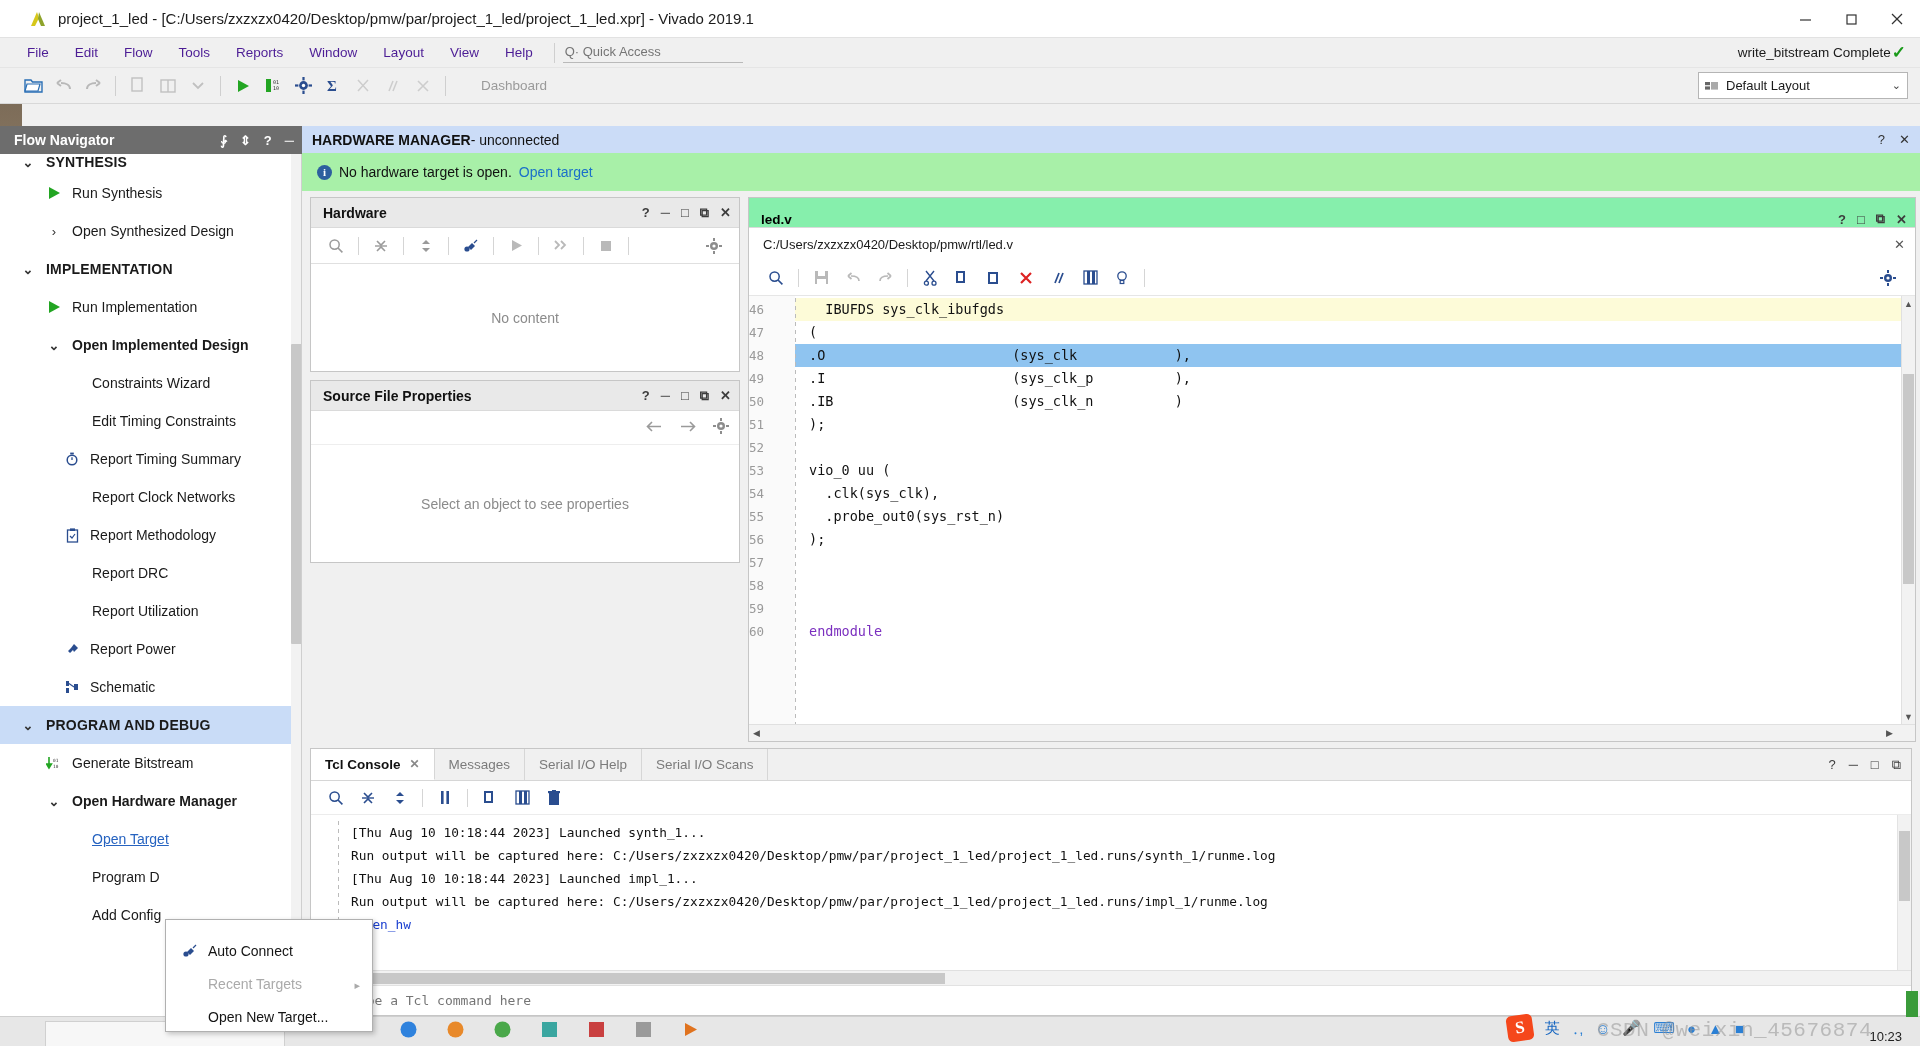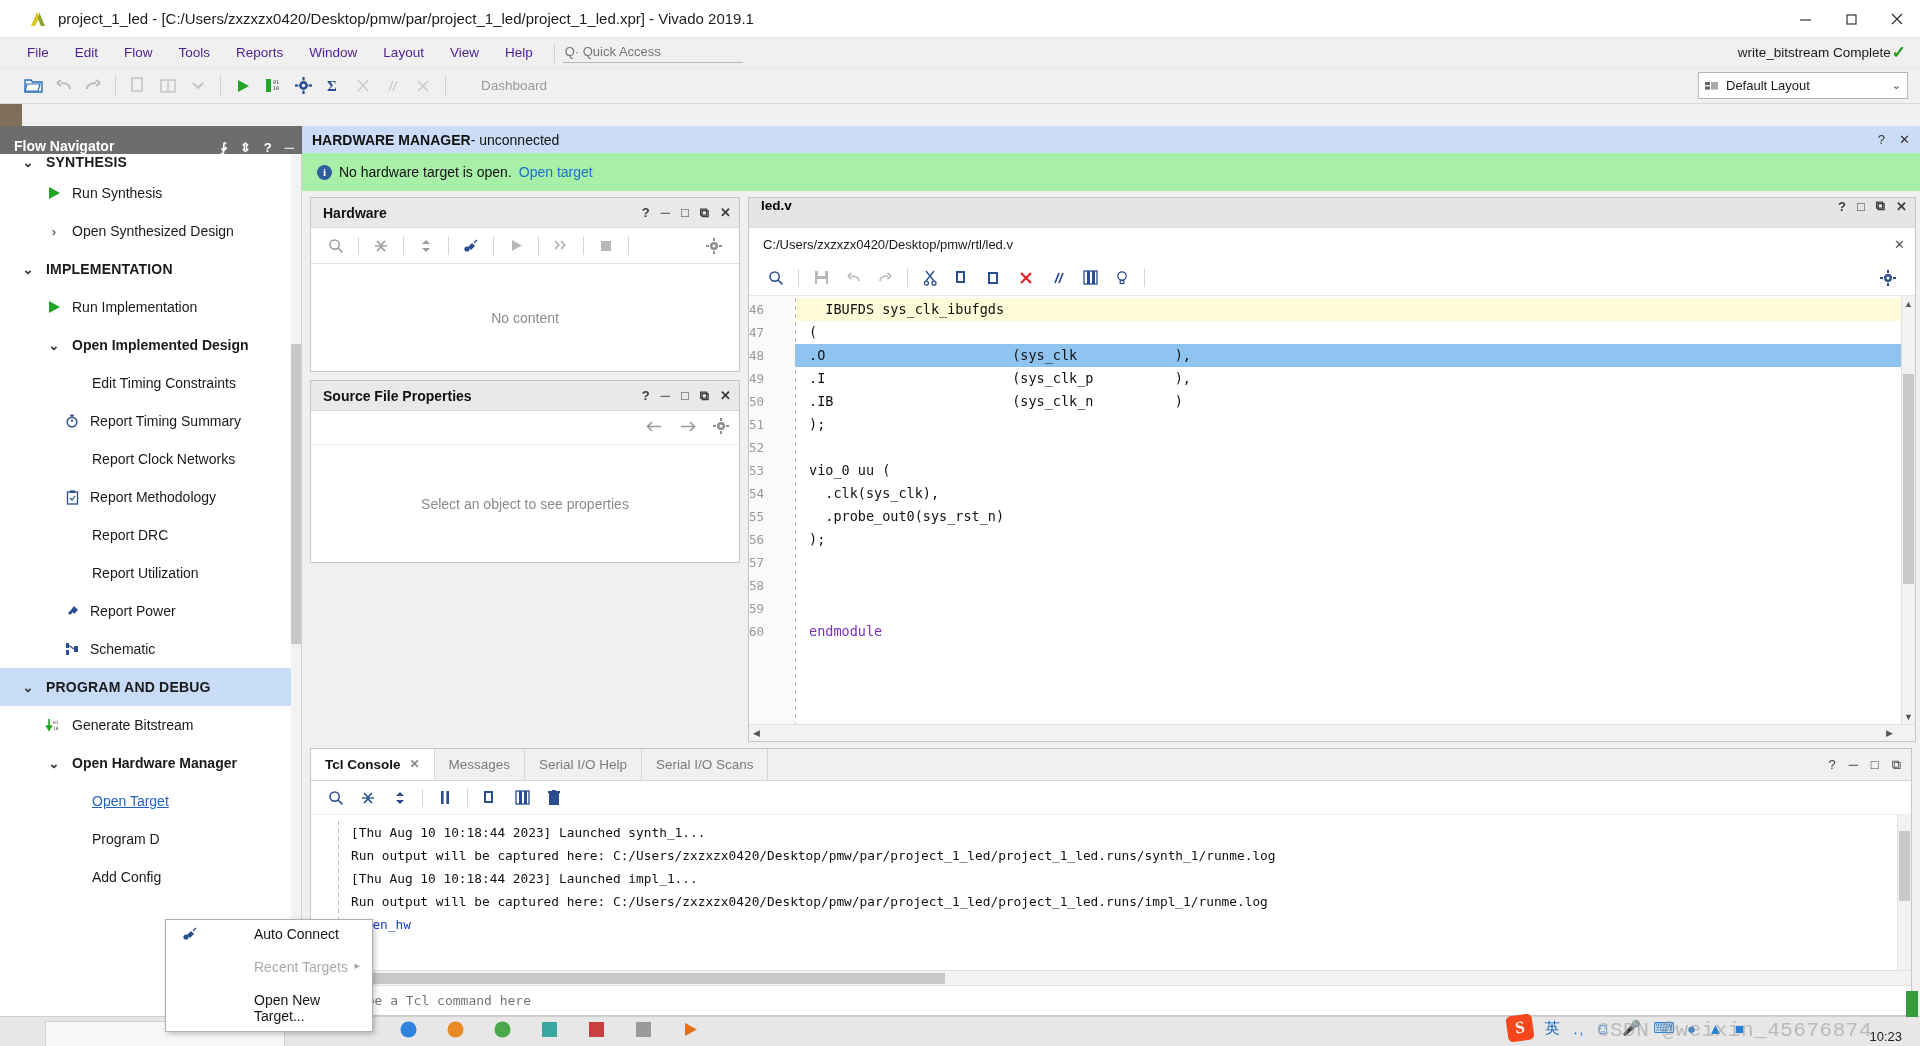--- a/index.html
+++ b/index.html
@@ -57,21 +57,21 @@
     padding:0 6px; font-size:13px; color:#1a1a1a; gap:7px;
   }
   .layout-select .caret { margin-left:auto; color:#444; font-size:11px; }
 
   
   .body { position:absolute; top:126px; left:0; right:0; bottom:30px; display:flex; }
 
   
   .flownav { width:302px; flex:none; display:flex; flex-direction:column; background:#ffffff; position:relative; }
   .fn-header {
-    height:28px; background:#6d6d6d; color:#ffffff; display:flex; align-items:flex-end;
+    height:28px; background:#6d6d6d; color:#ffffff; display:flex; align-items:center;
     padding-left:14px; font-size:14px; font-weight:bold; position:relative;
   }
   .fn-header .fn-tools { position:absolute; right:8px; display:flex; align-items:center; gap:13px; }
   .fn-header .fn-tools span { font-size:13px; color:#ffffff; line-height:1; }
   .fn-list { flex:1; overflow:hidden; position:relative; background:#fff; padding-top:2px; }
   .fn-row {
     display:flex; align-items:center; height:38px; font-size:14px; color:#1a1a1a;
     padding-left:18px; white-space:nowrap; position:relative;
   }
   .fn-row.section { font-weight:bold; font-size:14px; letter-spacing:.2px; }
@@ -127,21 +127,21 @@
   .ptb-sep { width:1px; height:18px; background:#d5d5d5; margin:0 5px; }
   .ptb-gear { margin-left:auto; }
   .panel-body { flex:1; display:flex; align-items:center; justify-content:center; color:#8b8b8b; font-size:14px; background:#fff; min-height:0; }
 
   .hw-panel { height:175px; flex:none; }
   .sfp-panel { height:183px; flex:none; }
   .sfp-nav { height:34px; display:flex; align-items:center; justify-content:flex-end; gap:16px; padding-right:10px; border-bottom:1px solid #eee; background:#fff; }
 
   
   .ed-panel { flex:1; display:flex; flex-direction:column; min-height:0; }
-  .ed-head { height:30px; background:#e5e5e5; display:flex; align-items:flex-start; padding:0 8px 0 12px; font-size:13.5px; font-weight:bold; border-bottom:1px solid #dadada; flex:none; }
+  .ed-head { height:30px; background:#86efac; display:flex; align-items:flex-end; padding:0 8px 0 12px; font-size:13.5px; font-weight:bold; border-bottom:1px solid #dadada; flex:none; }
   .ed-path { height:32px; display:flex; align-items:center; padding:0 10px 0 14px; font-size:13px; color:#1a1a1a; background:#fff; flex:none; }
   .ed-path .x { margin-left:auto; color:#555; font-size:13px; }
   .ed-toolbar { height:36px; display:flex; align-items:center; gap:2px; padding:0 12px; background:#fff; border-bottom:1px solid #e6e6e6; flex:none; }
   .ed-area { flex:1; display:flex; min-height:0; position:relative; background:#fff; overflow:hidden; }
   .gutter { width:46px; flex:none; background:#fafafa; border-right:0px; padding-top:2px; text-align:left; }
   .gutter div { font-family:"DejaVu Sans Mono","Liberation Mono",monospace; font-size:12.5px; color:#9a9a9a; height:23px; line-height:23px; padding-right:7px; }
   .codecol { flex:1; position:relative; min-width:0; padding-top:2px; }
   .dashline { position:absolute; left:0; top:2px; bottom:0; width:1px;
     background-image: linear-gradient(to bottom,#bbb 0,#bbb 4px,transparent 4px,transparent 8px);
     background-size:1px 8px; }
@@ -176,21 +176,21 @@
   .tcl-input input {
     flex:1; border:none; outline:none; font-family:"DejaVu Sans Mono","Liberation Mono",monospace;
     font-size:13px; color:#999; padding-left:40px; background:transparent;
   }
 
   
   .ctxmenu {
     position:absolute; left:165px; top:919px; width:208px; background:#ffffff;
     border:1px solid #b0b0b0; box-shadow:2px 2px 5px rgba(0,0,0,.22); z-index:80; padding:6px 0;
   }
-  .ctx-item { height:33px; display:flex; align-items:flex-start; font-size:14px; color:#141414; padding-left:8px; position:relative;gap:46px; }
+  .ctx-item { height:33px; display:flex; align-items:flex-end; font-size:14px; color:#141414; padding-left:8px; position:relative; }
   .ctx-item .cico { width:32px; display:flex; align-items:center; justify-content:center; flex:none; }
   .ctx-item .clab { padding-left:2px; }
   .ctx-item.disabled { color:#aaaaaa; }
   .ctx-item .sub-arrow { position:absolute; right:12px; color:#aaa; font-size:11px; }
 
   
   .taskbar { position:absolute; left:0; right:0; bottom:0; height:30px; background:#e7e7e7; border-top:1px solid #cfcfcf; }
   .tb-left-chip { position:absolute; left:45px; top:4px; width:240px; height:26px; background:#f7f7f7; border:1px solid #d0d0d0; }
   .tb-mid { position:absolute; left:400px; top:4px; display:flex; gap:30px; align-items:center; font-size:12px; color:#555; }
   .ime-bar { position:absolute; right:176px; top:-2px; display:flex; align-items:center; gap:12px; }
@@ -395,20 +395,23 @@
               <span class="tri-green"></span>
             </span>
           <span class="lbl">Run Implementation</span>
         </div>
 
         <div class="fn-row indent1 bold">
           <span class="ico chev">⌄</span>
           <span class="lbl">Open Implemented Design</span>
         </div>
 
+        <div class="fn-row indent3">
+          <span class="lbl">Constraints Wizard</span>
+        </div>
         <div class="fn-row indent3">
           <span class="lbl">Edit Timing Constraints</span>
         </div>
         <div class="fn-row indent2">
           <span class="ico">
             <svg width="14" height="14" viewBox="0 0 14 14">
                 <circle cx="7" cy="8" r="4.8" fill="none" stroke="#2a4d8f" stroke-width="1.5"></circle>
                 <rect x="5.2" y="0.6" width="3.6" height="1.8" fill="#2a4d8f"></rect>
                 <line x1="7" y1="8" x2="7" y2="5.2" stroke="#2a4d8f" stroke-width="1.3"></line>
               </svg>

